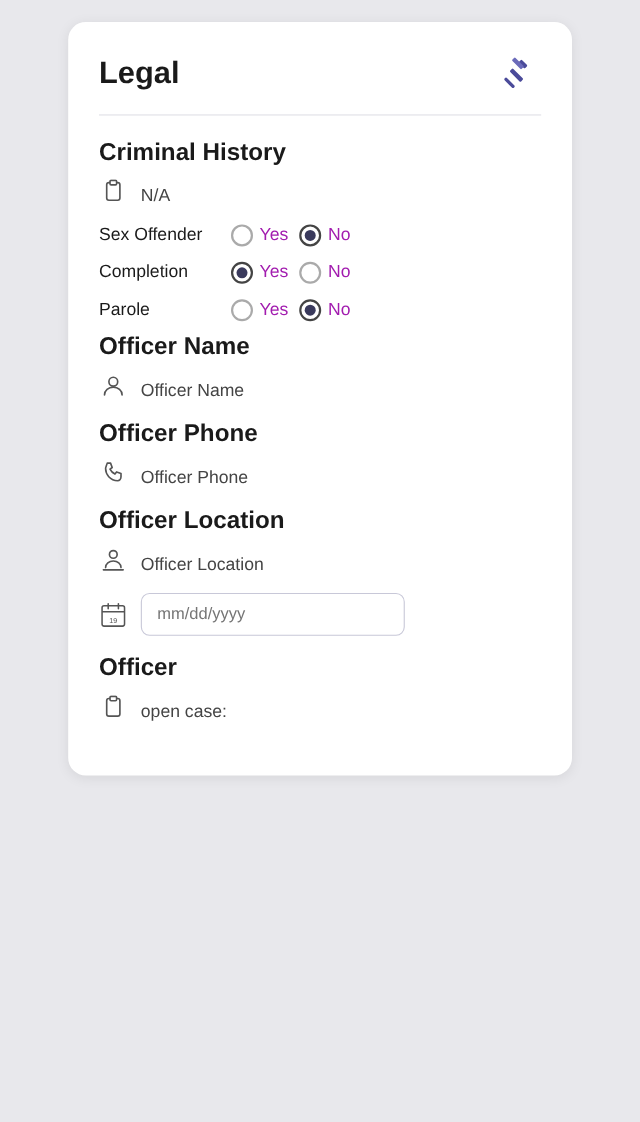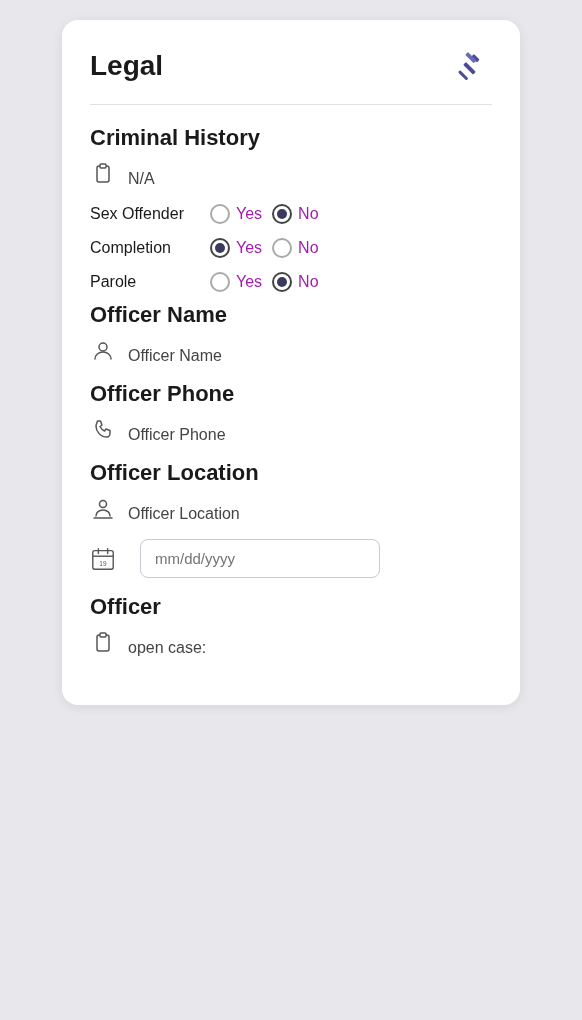--- a/index.html
+++ b/index.html
@@ -126,21 +126,21 @@
       content: '';
       width: 10px;
       height: 10px;
       border-radius: 50%;
       background: #3a3a5c;
     }
 
     .date-input-wrapper {
       display: flex;
       align-items: center;
-      gap: 24px;
+      gap: 12px;
       margin-bottom: 16px;
     }
 
     .date-input {
       border: 1.5px solid #c8c8d8;
       border-radius: 8px;
       padding: 10px 14px;
       font-size: 15px;
       color: #aaa;
       width: 240px;

